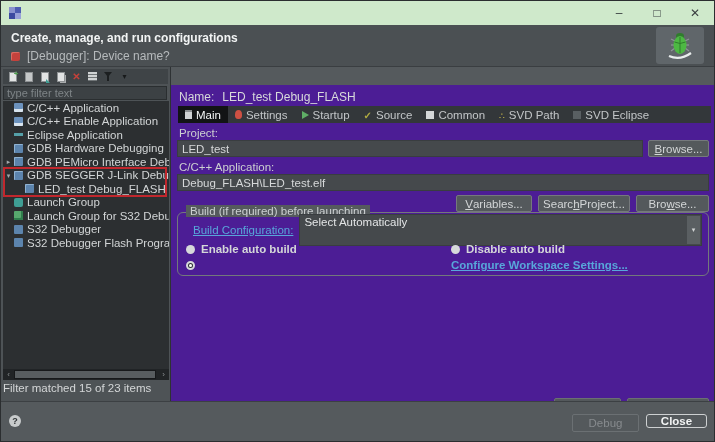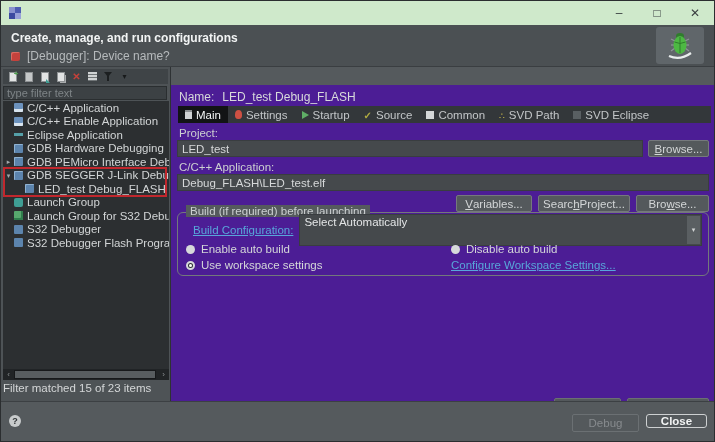--- a/index.html
+++ b/index.html
@@ -120,21 +120,21 @@
   .legend{position:absolute;left:8px;top:-8px;background:#555a5d;padding:0 4px;font-size:11.5px;
           color:#ccd0d1;white-space:nowrap;}
   .gb-row1{position:absolute;left:8px;right:6px;top:9px;height:16px;display:flex;align-items:center;gap:6px;margin-left:7px;}
   .link{color:#58a6da;text-decoration:underline;font-size:11.5px;white-space:nowrap;cursor:pointer;}
   .combo{position:relative;flex:1;height:32px;background:#45494c;border:1px solid #393d40;}
   .combo-value{position:absolute;left:4px;top:0;line-height:14px;font-size:11.5px;color:#e3e5e6;}
   .combo-arrow{position:absolute;right:1px;top:1px;bottom:1px;width:13px;background:#5a5f62;
                display:flex;align-items:center;justify-content:center;color:#cfd2d3;font-size:7px;}
   .gb-radios{position:absolute;left:8px;right:6px;top:29px;display:grid;
              grid-template-columns:265px auto;row-gap:2px;font-size:11.5px;color:#d4d7d8;}
-  .radio-item{display:flex;align-items:center;gap:6px;height:14px;}
+  .radio-item{display:flex;align-items:center;gap:6px;height:14px;font-weight:bold;}
   .radio{width:9px;height:9px;border-radius:50%;background:#d6d9da;flex:0 0 auto;}
   .radio.sel{background:#2b3032;border:2px solid #d6d9da;display:flex;align-items:center;justify-content:center;}
   .radio.sel:after{content:"";width:3px;height:3px;border-radius:50%;background:#ffffff;}
 
   
   .bottombar{position:absolute;left:0;top:400px;width:100%;height:42px;background:#555a5d;
              border-top:1px solid #3c4043;}
   .help{position:absolute;left:8px;top:13px;width:12px;height:12px;border-radius:50%;background:#c8cbcc;
         color:#2e3234;font-size:9px;font-weight:bold;display:flex;align-items:center;justify-content:center;}
   .footer-btns{position:absolute;right:7px;top:12px;display:flex;gap:7px;}
@@ -369,21 +369,20 @@
           <span class="radio-item">
             <span class="radio"></span>
             <span>Enable auto build</span>
           </span>
           <span class="radio-item">
             <span class="radio"></span>
             <span>Disable auto build</span>
           </span>
           <span class="radio-item">
             <span class="radio sel"></span>
-            <span>Use workspace settings</span>
           </span>
           <span class="radio-item">
             <span class="link">Configure Workspace Settings...</span>
           </span>
         </div>
       </div>
 
       <div class="btn-row" style="top:313px;right:7px">
         <button class="btn disabled" style="width:67px">Revert</button>
         <button class="btn disabled" style="width:82px">Apply</button>

